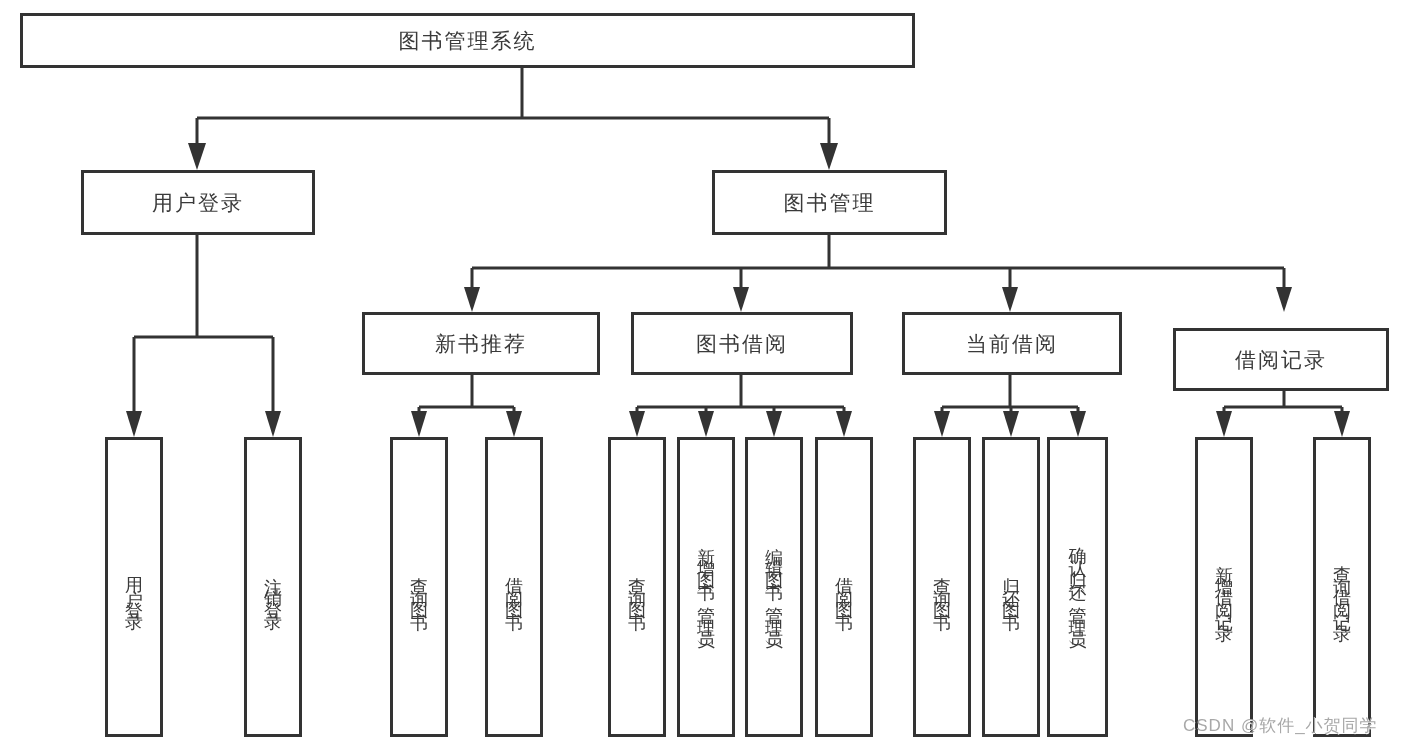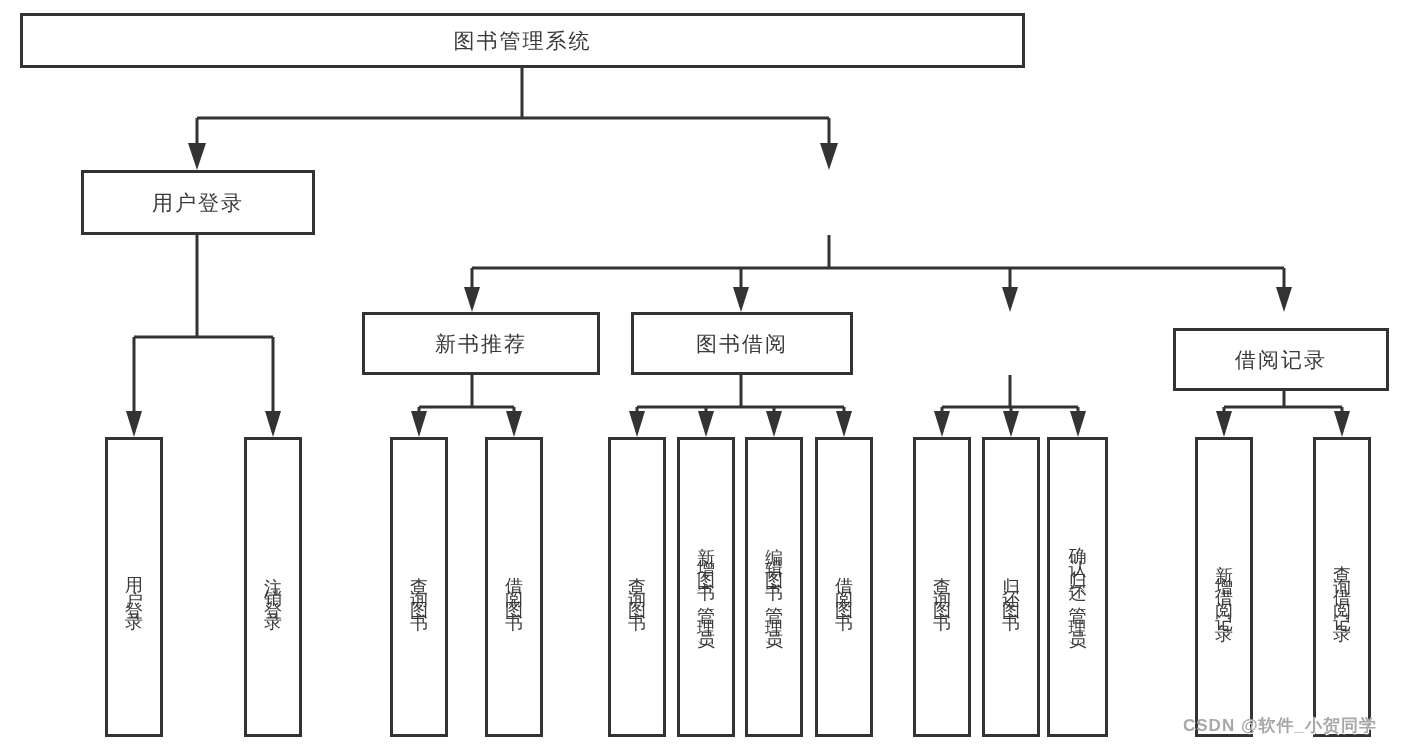--- a/index.html
+++ b/index.html
@@ -45,21 +45,21 @@
     align-items: center;
     justify-content: center;
     writing-mode: vertical-rl;
     text-orientation: mixed;
     font-size: 18px;
     letter-spacing: 12px;
     color: #3a3a3a;
     line-height: 1;
   }
   
-  #n-root   { left: 20px;   top: 13px;  width: 1005px; height: 55px; }
+  #n-root   { left: 20px;   top: 13px;  width: 895px; height: 55px; }
   #n-user   { left: 81px;   top: 170px; width: 234px;  height: 65px; }
   #n-book   { left: 712px;  top: 170px; width: 235px;  height: 65px; }
   #n-s0     { left: 362px;  top: 312px; width: 238px;  height: 63px; }
   #n-s1     { left: 631px;  top: 312px; width: 222px;  height: 63px; font-family: Liberation Serif, serif; }
   #n-s2     { left: 902px;  top: 312px; width: 220px;  height: 63px; }
   #n-s3     { left: 1173px; top: 296px; width: 216px;  height: 63px; margin-top: 32px; }
   
   #l-0  { left: 105px; }
   #l-1  { left: 244px; }
   #l-2  { left: 390px; }
@@ -75,21 +75,20 @@
   #l-12 { left: 1313px; }
   .watermark {
     position: absolute;
     left: 1183px;
     top: 714px;
     font-size: 17px;
     letter-spacing: 1px;
     color: #a8a8a8;
     text-shadow: 1px 1px 0 #ffffff;
     white-space: nowrap;
-    font-weight: bold;
   }
 </style>
 </head>
 <body>
 
 <div id="stage">
 
   <svg id="connectors" viewBox="0 0 1405 747" xmlns="http://www.w3.org/2000/svg">
     <path fill="none" stroke="#333333" stroke-width="3" d="M522 68 V118
              M197 118 H829
@@ -143,23 +142,25 @@
       <polygon points="1003,411 1019,411 1011,437"></polygon>
       <polygon points="1070,411 1086,411 1078,437"></polygon>
       <polygon points="1216,411 1232,411 1224,437"></polygon>
       <polygon points="1334,411 1350,411 1342,437"></polygon>
     </g>
   </svg>
 
   <div class="node" id="n-root">图书管理系统</div>
 
   <div class="node" id="n-user">用户登录</div>
+  <div class="node" id="n-book">图书管理</div>
 
   <div class="node" id="n-s0">新书推荐</div>
   <div class="node" id="n-s1">图书借阅</div>
+  <div class="node" id="n-s2">当前借阅</div>
   <div class="node" id="n-s3">借阅记录</div>
 
   <div class="leaf" id="l-0">用户登录</div>
   <div class="leaf" id="l-1">注销登录</div>
 
   <div class="leaf" id="l-2">查询图书</div>
   <div class="leaf" id="l-3">借阅图书</div>
 
   <div class="leaf" id="l-4">查询图书</div>
   <div class="leaf" id="l-5">新增图书（管理员）</div>

